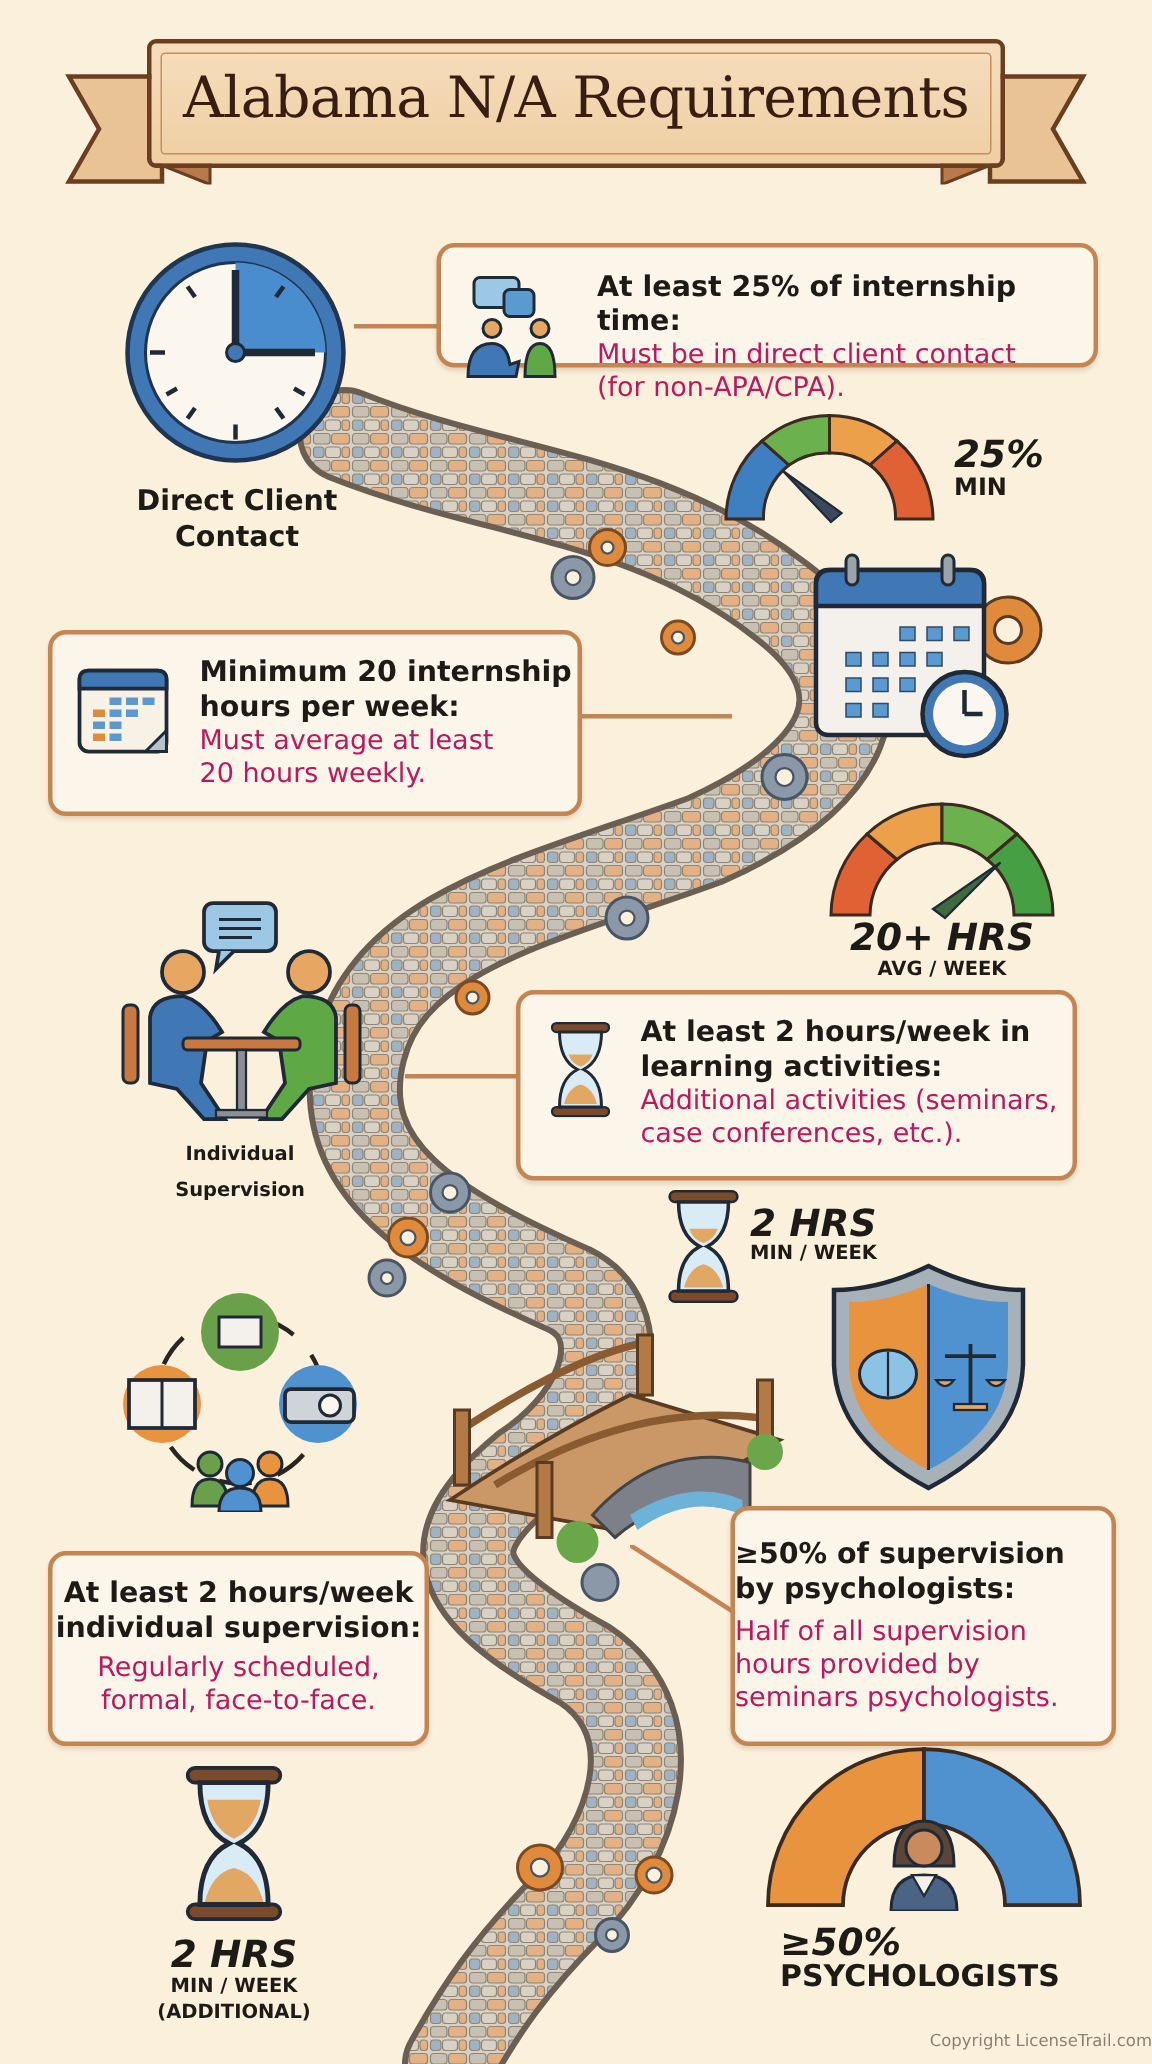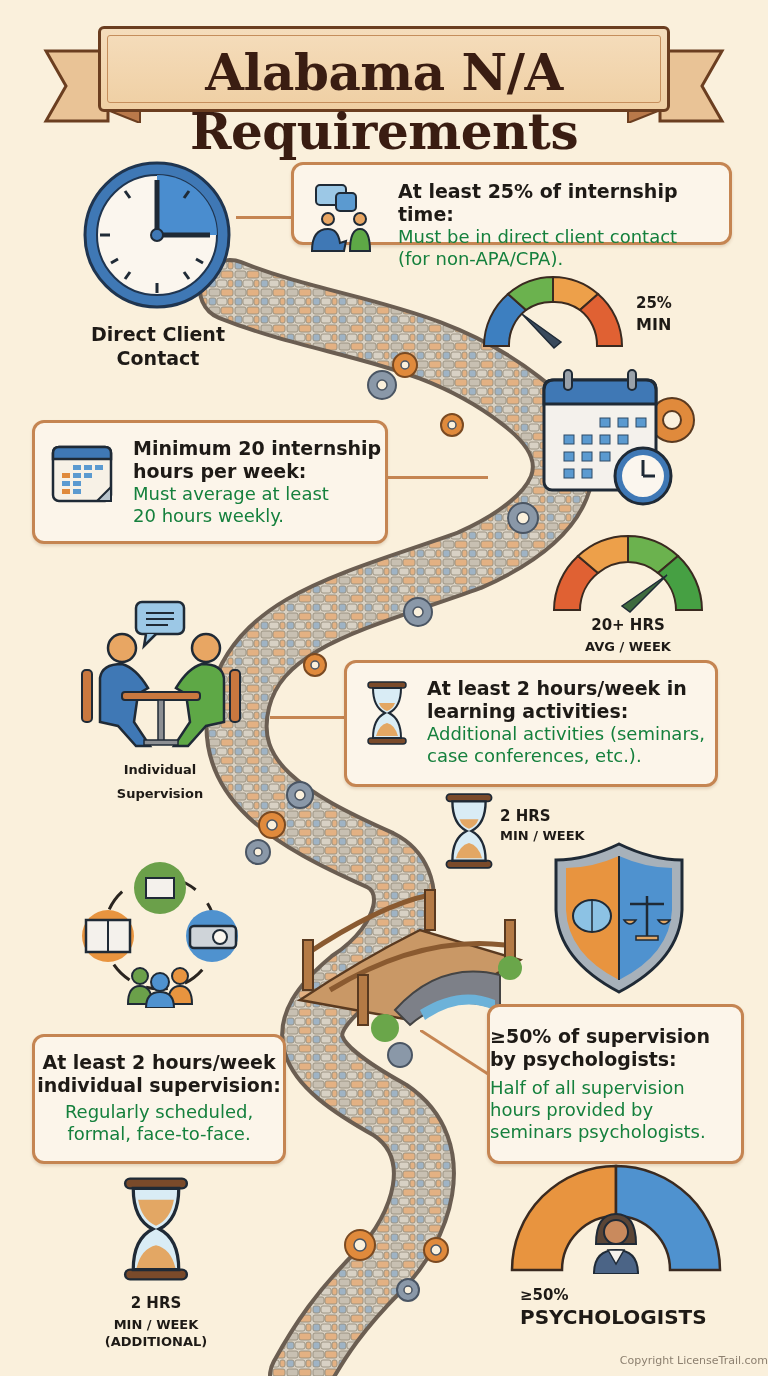--- a/index.html
+++ b/index.html
@@ -2,28 +2,28 @@
 <html><head>
 <meta charset="utf-8">
 <style>
   html, body { margin:0; padding:0; }
   body { width:768px; height:1376px; background:#faf0dc; position:relative; overflow:hidden; font-family:"DejaVu Sans", sans-serif; color:#1e1a16; }
   .abs { position:absolute; }
   svg.road { position:absolute; left:0; top:0; }
   .banner { left:42px; top:26px; width:684px; height:112px; }
   .banner-main { position:absolute; left:56px; top:0; width:572px; height:86px; background:linear-gradient(#f5ddbc,#efcfa3); border:3px solid #6b3e20; border-radius:6px; box-sizing:border-box; }
   .banner-main::before { content:""; position:absolute; left:6px; top:6px; right:6px; bottom:6px; border:1.5px solid #c58e5c; border-radius:3px; }
-  .banner-title { position:absolute; left:0; right:0; top:14px; text-align:center; font-family:"DejaVu Serif", serif; font-weight:bold; font-size:50px; color:#3a1d12; letter-spacing:-0.5px; }
+  .banner-title { position:absolute; left:0; right:0; top:14px; text-align:center; font-family:"DejaVu Serif", serif; font-weight:normal; font-size:38px; color:#3a1d12; letter-spacing:-0.5px; }
   .ribbon-l, .ribbon-r { position:absolute; top:23px; width:100px; height:74px; }
   .ribbon-l { left:0; } .ribbon-r { right:0; }
   .card { position:absolute; background:#fcf5ea; border:3px solid #c58552; border-radius:12px; box-sizing:border-box; box-shadow:0 2px 3px rgba(120,80,40,.18); }
   .card .title { font-weight:bold; font-size:19px; line-height:23px; }
-  .card .body { font-size:18px; line-height:22px; color:#15803d; }
+  .card .body { font-size:18px; line-height:22px; color:#be185d; }
   .label { position:absolute; text-align:center; font-weight:bold; }
-  .big { font-size:15px; font-weight:bold; }
+  .big { font-size:25px; font-weight:bold;font-style:italic; }
   .small { font-size:13px; font-weight:bold; }
   .connector { position:absolute; background:#c58552; height:3px; }
   .copyright { position:absolute; left:0; right:0; top:1354px; text-align:right; font-size:11px; color:#8d8070; }
 </style>
 </head>
 <body>
 
 <svg class="road" width="768" height="1376" viewBox="0 0 768 1376">
   <defs>
     <pattern id="cobble" width="26" height="18" patternUnits="userSpaceOnUse">

